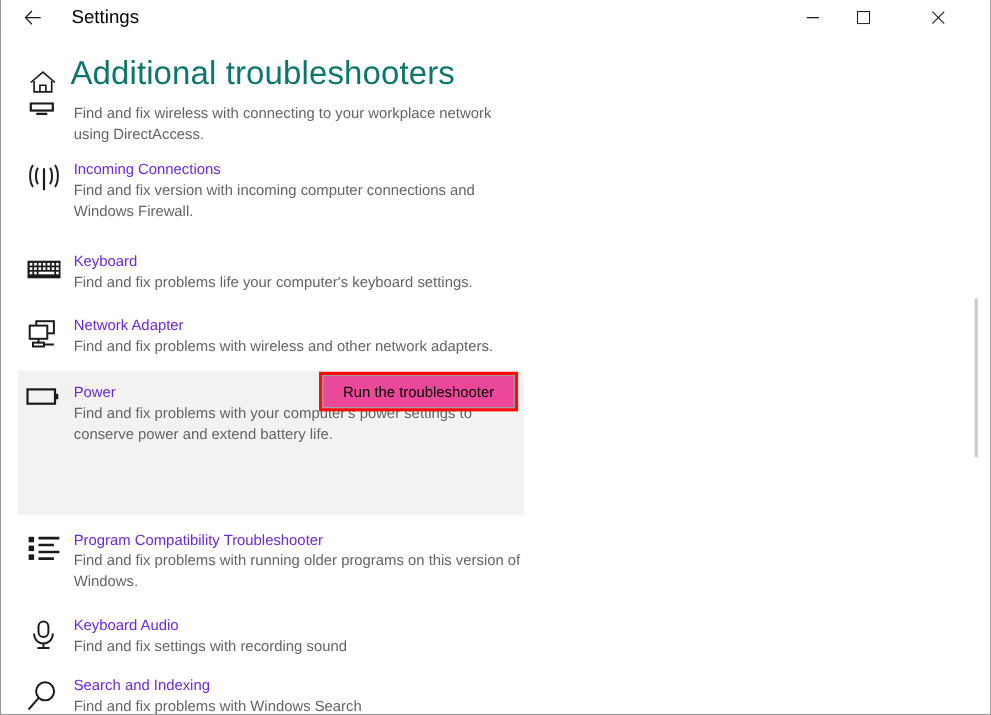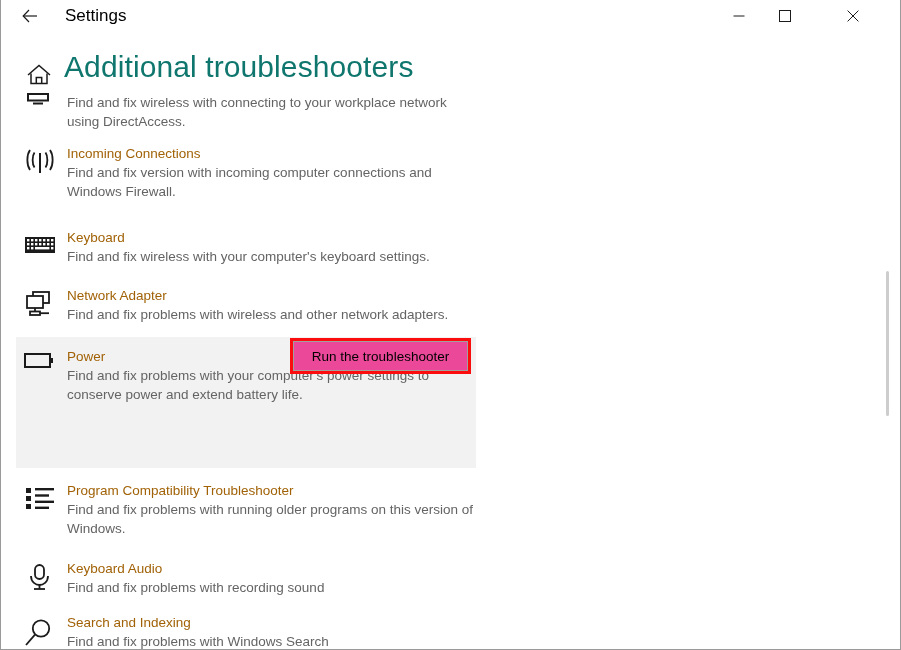--- a/index.html
+++ b/index.html
@@ -107,21 +107,21 @@
     width: 36px;
     height: 30px;
   }
   .item-icon svg { display: block; }
   .item-body {
     margin-left: 51px;
     padding-top: 0px;
   }
   .item-title {
     font-size: 13.5px;
-    color: #a16207;
+    color: #6d28d9;
     line-height: 19px;
     white-space: nowrap;
   }
   .item-desc {
     font-size: 13.5px;
     color: #646464;
     line-height: 19px;
     max-width: 410px;
   }
 
@@ -264,21 +264,21 @@
             <rect x="28" y="11" width="2.4" height="2.4"></rect>
             <rect x="4" y="15" width="2.4" height="2.4"></rect>
               <rect x="8" y="15" width="2.4" height="2.4"></rect>
             <rect x="12" y="15" width="14.4" height="2.4"></rect>
               <rect x="28" y="15" width="2.4" height="2.4"></rect>
           </g>
         </svg>
       </div>
       <div class="item-body">
         <div class="item-title">Keyboard</div>
-        <div class="item-desc">Find and fix wireless with your computer's keyboard settings.</div>
+        <div class="item-desc">Find and fix problems life your computer's keyboard settings.</div>
       </div>
     </div>
 
     <div class="item" style="top:194px;height:50px;">
       <div class="item-icon">
         <svg width="34" height="30" viewBox="0 0 34 30">
           <rect x="10" y="2" width="16" height="11" fill="none" stroke="#1b1b1b" stroke-width="1.8"></rect>
           <rect x="4" y="6" width="16" height="12" fill="#ffffff" stroke="#1b1b1b" stroke-width="1.8"></rect>
           <line x1="12" y1="18" x2="12" y2="22" stroke="#1b1b1b" stroke-width="1.8"></line>
           <rect x="7" y="21.5" width="10" height="3.5" fill="none" stroke="#1b1b1b" stroke-width="1.8"></rect>
@@ -326,21 +326,21 @@
       <div class="item-icon">
         <svg width="34" height="30" viewBox="0 0 34 30">
           <rect x="12" y="2" width="9" height="14" rx="4.5" fill="none" stroke="#1b1b1b" stroke-width="1.8"></rect>
           <path d="M8 13 C8 19.5, 13 22, 16.5 22 C20 22, 25 19.5, 25 13" fill="none" stroke="#1b1b1b" stroke-width="1.8"></path>
           <line x1="16.5" y1="22" x2="16.5" y2="26" stroke="#1b1b1b" stroke-width="1.8"></line>
           <line x1="11" y1="26" x2="22" y2="26" stroke="#1b1b1b" stroke-width="1.8"></line>
         </svg>
       </div>
       <div class="item-body">
         <div class="item-title">Keyboard Audio</div>
-        <div class="item-desc">Find and fix problems with recording sound</div>
+        <div class="item-desc">Find and fix settings with recording sound</div>
       </div>
     </div>
 
     <div class="item" style="top:521px;height:48px;overflow:hidden;">
       <div class="item-icon">
         <svg width="34" height="34" viewBox="0 0 34 34">
           <circle cx="18" cy="11.5" r="8.2" fill="none" stroke="#1b1b1b" stroke-width="1.8"></circle>
           <line x1="12" y1="17.6" x2="3" y2="28" stroke="#1b1b1b" stroke-width="1.8"></line>
         </svg>
       </div>

